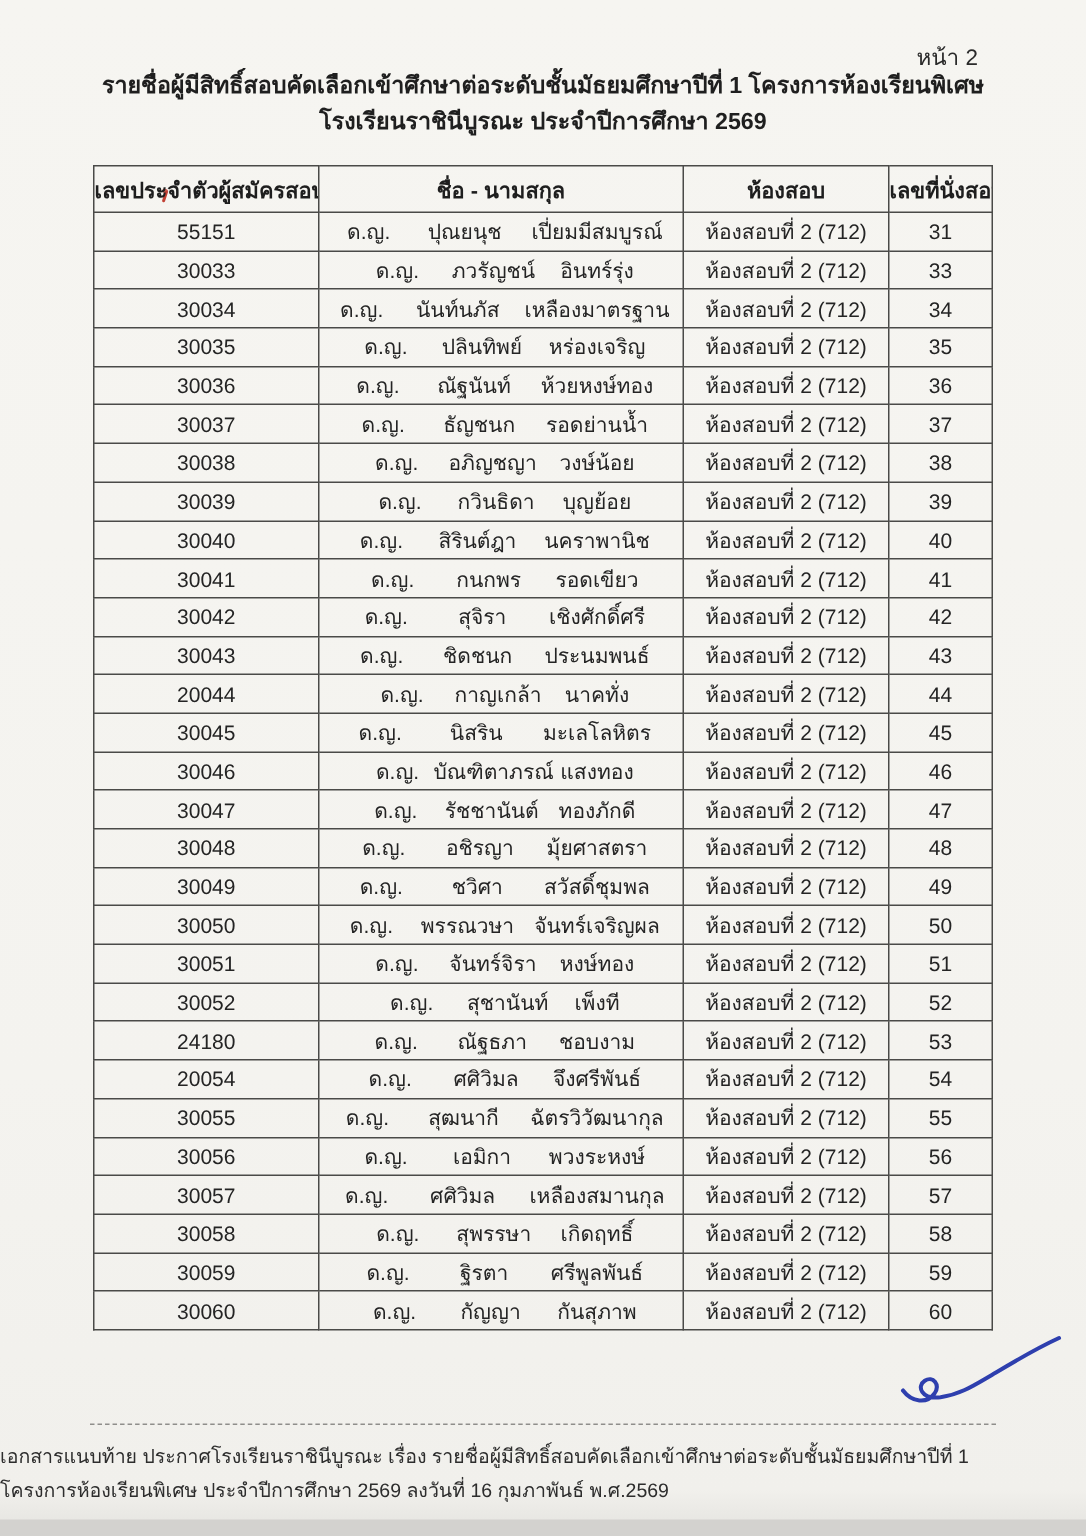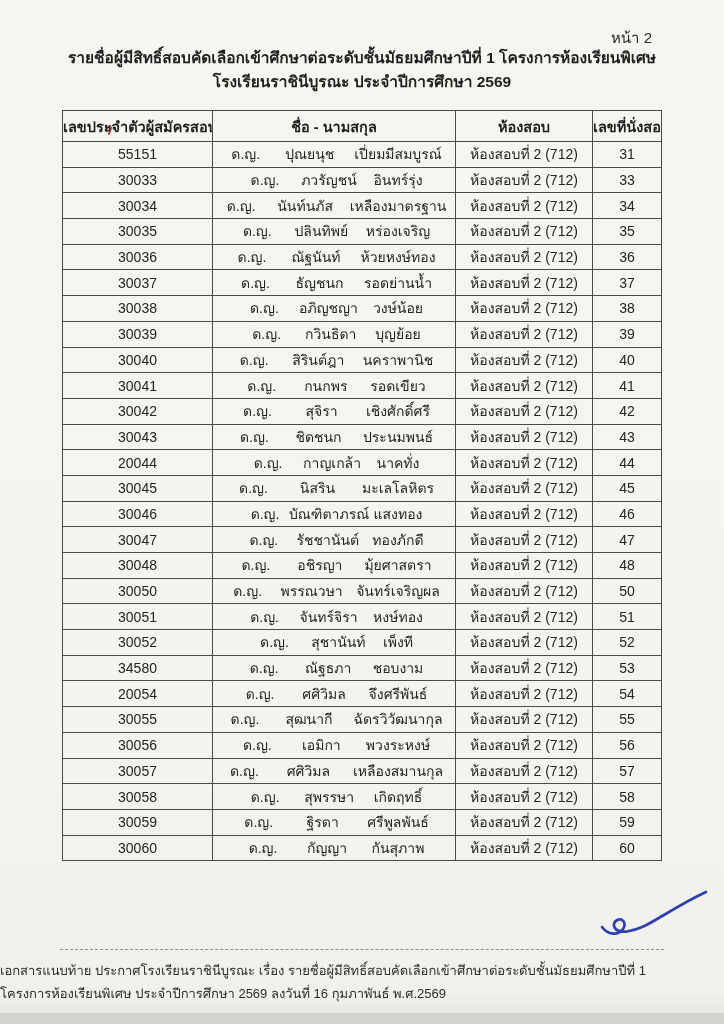--- a/index.html
+++ b/index.html
@@ -256,39 +256,45 @@
           <td>ห้องสอบที่ 2 (712)</td>
           <td>47</td>
         </tr>
         <tr>
           <td>30048</td>
           <td class="name-cell"><span class="prefix">ด.ญ.</span><span class="fname">อชิรญา</span><span class="lname">มุ้ยศาสตรา</span></td>
           <td>ห้องสอบที่ 2 (712)</td>
           <td>48</td>
         </tr>
         <tr>
+          <td>30049</td>
+          <td class="name-cell"><span class="prefix">ด.ญ.</span><span class="fname">ชวิศา</span><span class="lname">สวัสดิ์ชุมพล</span></td>
+          <td>ห้องสอบที่ 2 (712)</td>
+          <td>49</td>
+        </tr>
+        <tr>
           <td>30050</td>
           <td class="name-cell"><span class="prefix">ด.ญ.</span><span class="fname">พรรณวษา</span><span class="lname">จันทร์เจริญผล</span></td>
           <td>ห้องสอบที่ 2 (712)</td>
           <td>50</td>
         </tr>
         <tr>
           <td>30051</td>
           <td class="name-cell"><span class="prefix">ด.ญ.</span><span class="fname">จันทร์จิรา</span><span class="lname">หงษ์ทอง</span></td>
           <td>ห้องสอบที่ 2 (712)</td>
           <td>51</td>
         </tr>
         <tr>
           <td>30052</td>
           <td class="name-cell"><span class="prefix">ด.ญ.</span><span class="fname">สุชานันท์</span><span class="lname">เพ็งที</span></td>
           <td>ห้องสอบที่ 2 (712)</td>
           <td>52</td>
         </tr>
         <tr>
-          <td>34580</td>
+          <td>24180</td>
           <td class="name-cell"><span class="prefix">ด.ญ.</span><span class="fname">ณัฐธภา</span><span class="lname">ชอบงาม</span></td>
           <td>ห้องสอบที่ 2 (712)</td>
           <td>53</td>
         </tr>
         <tr>
           <td>20054</td>
           <td class="name-cell"><span class="prefix">ด.ญ.</span><span class="fname">ศศิวิมล</span><span class="lname">จึงศรีพันธ์</span></td>
           <td>ห้องสอบที่ 2 (712)</td>
           <td>54</td>
         </tr>

